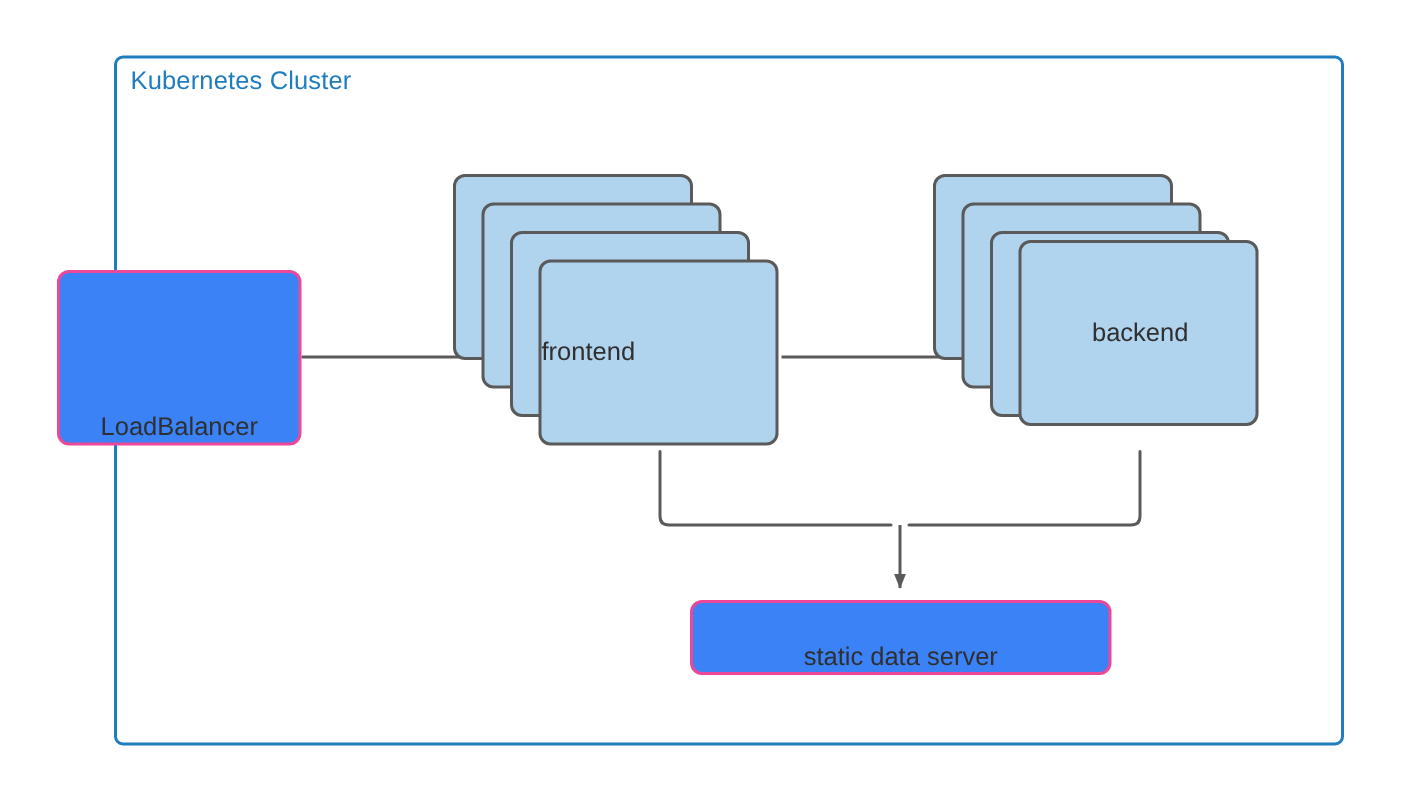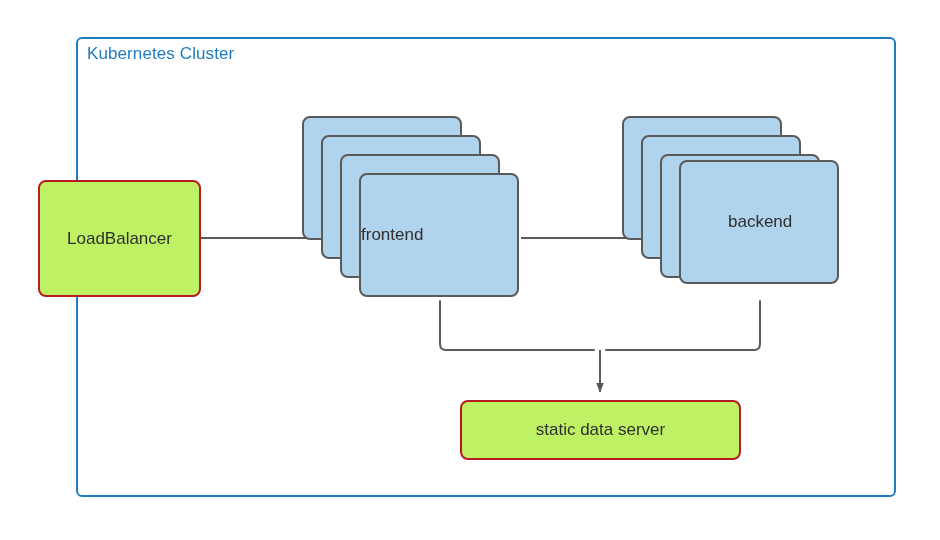--- a/index.html
+++ b/index.html
@@ -31,25 +31,25 @@
     left: 87px;
     top: 44px;
     font-size: 17px;
     color: #1f7cbf;
     white-space: nowrap;
     letter-spacing: 0.1px;
   }
   .node {
     position: absolute;
     box-sizing: border-box;
-    background: #bef264;
-    border: 2px solid #b91c1c;
+    background: #3b82f6;
+    border: 2px solid #ec4899;
     border-radius: 8px;
     display: flex;
-    align-items: center;
+    align-items: flex-end;
     justify-content: center;
     color: #2f2f2f;
     font-size: 17px;
     white-space: nowrap;
   }
   .stack {
     position: absolute;
   }
   .stack .card {
     position: absolute;
@@ -128,17 +128,17 @@
 
   <div class="stack" style="left:622px; top:116px; width:220px; height:186px;">
     <div class="card" style="left:0px; top:0px;"></div>
     <div class="card" style="left:19px; top:19px;"></div>
     <div class="card" style="left:38px; top:38px;"></div>
     <div class="card front" style="left:57px; top:44px;padding-left:47px;">
       <span>backend</span>
     </div>
   </div>
 
-  <div class="node" style="left:460px; top:400px; width:281px; height:60px;">
+  <div class="node" style="left:460px; top:400px; width:281px; height:50px;">
     <span>static data server</span>
   </div>
 
 </div>
 
 </body></html>

